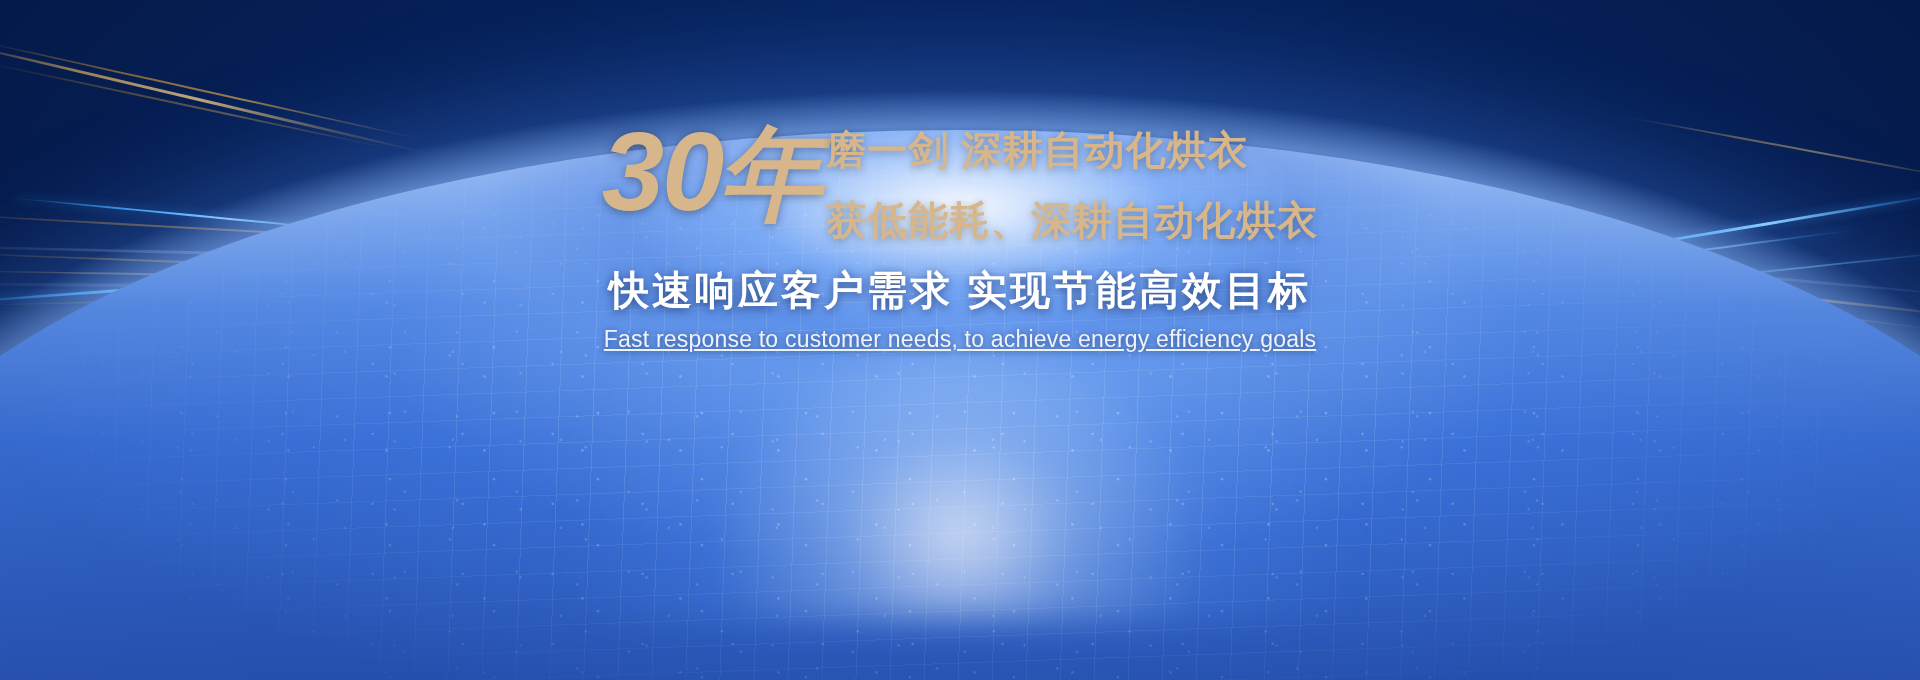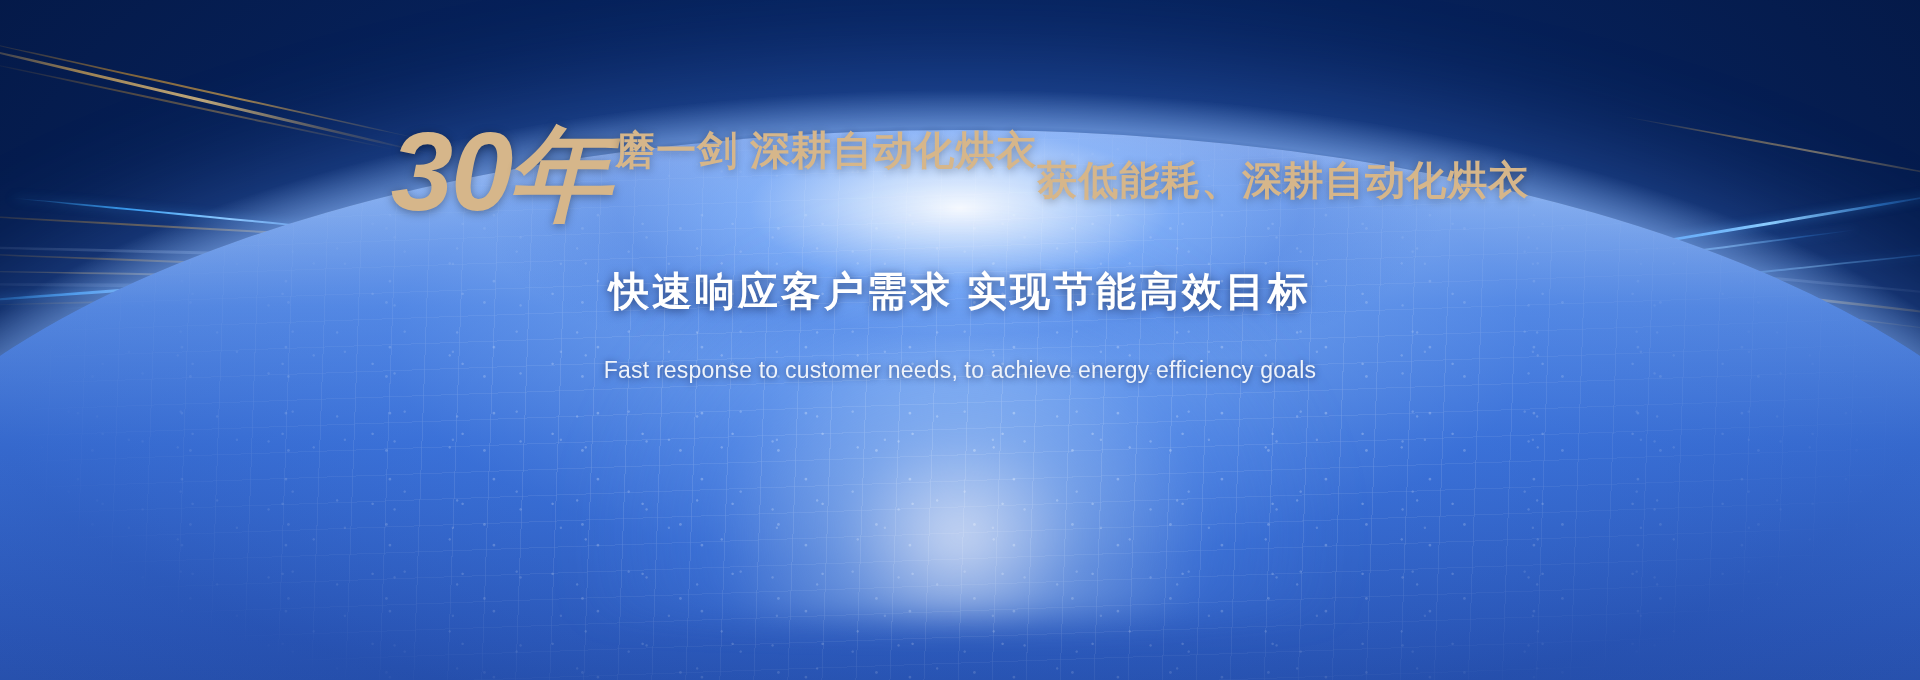--- a/index.html
+++ b/index.html
@@ -138,21 +138,21 @@
     font-size: 104px;
     font-weight: 700;
     font-style: italic;
     line-height: 1;
     margin-top: 10px;
     margin-left: -4px;
     text-shadow: 0 2px 10px rgba(0,0,0,0.35);
   }
   .gold-lines {
     display: flex;
-    flex-direction: row;
+    flex-direction: column;
     justify-content: flex-end;
     margin-left: 4px;
     padding-top: 18px;
   }
   .gold-line {
     color: #d6b68a;
     font-size: 40px;
     font-weight: 700;
     letter-spacing: 1px;
     line-height: 1;
@@ -160,33 +160,34 @@
     text-shadow: 0 2px 8px rgba(0,0,0,0.30);
   }
   .gold-line.second { margin-top: 30px; }
 
   .sub-cn {
     color: #ffffff;
     font-size: 40px;
     font-weight: 700;
     letter-spacing: 3px;
     line-height: 1;
-    margin-top: 43px;
+    margin-top: 30px;
     white-space: nowrap;
     text-shadow: 0 2px 10px rgba(0,10,40,0.55);
   }
   .sub-en {
     color: #eef3fb;
     font-size: 23px;
     font-weight: 400;
     letter-spacing: 0.2px;
     line-height: 1;
-    margin-top: 48px;
+    margin-top: 18px;
     white-space: nowrap;
     text-shadow: 0 1px 6px rgba(0,10,40,0.5);
+    text-decoration: underline;
   }
 </style>
 </head>
 <body>
 
 <div class="banner">
 
   <div class="bg-base"></div>
   <div class="bg-vignette"></div>
 

